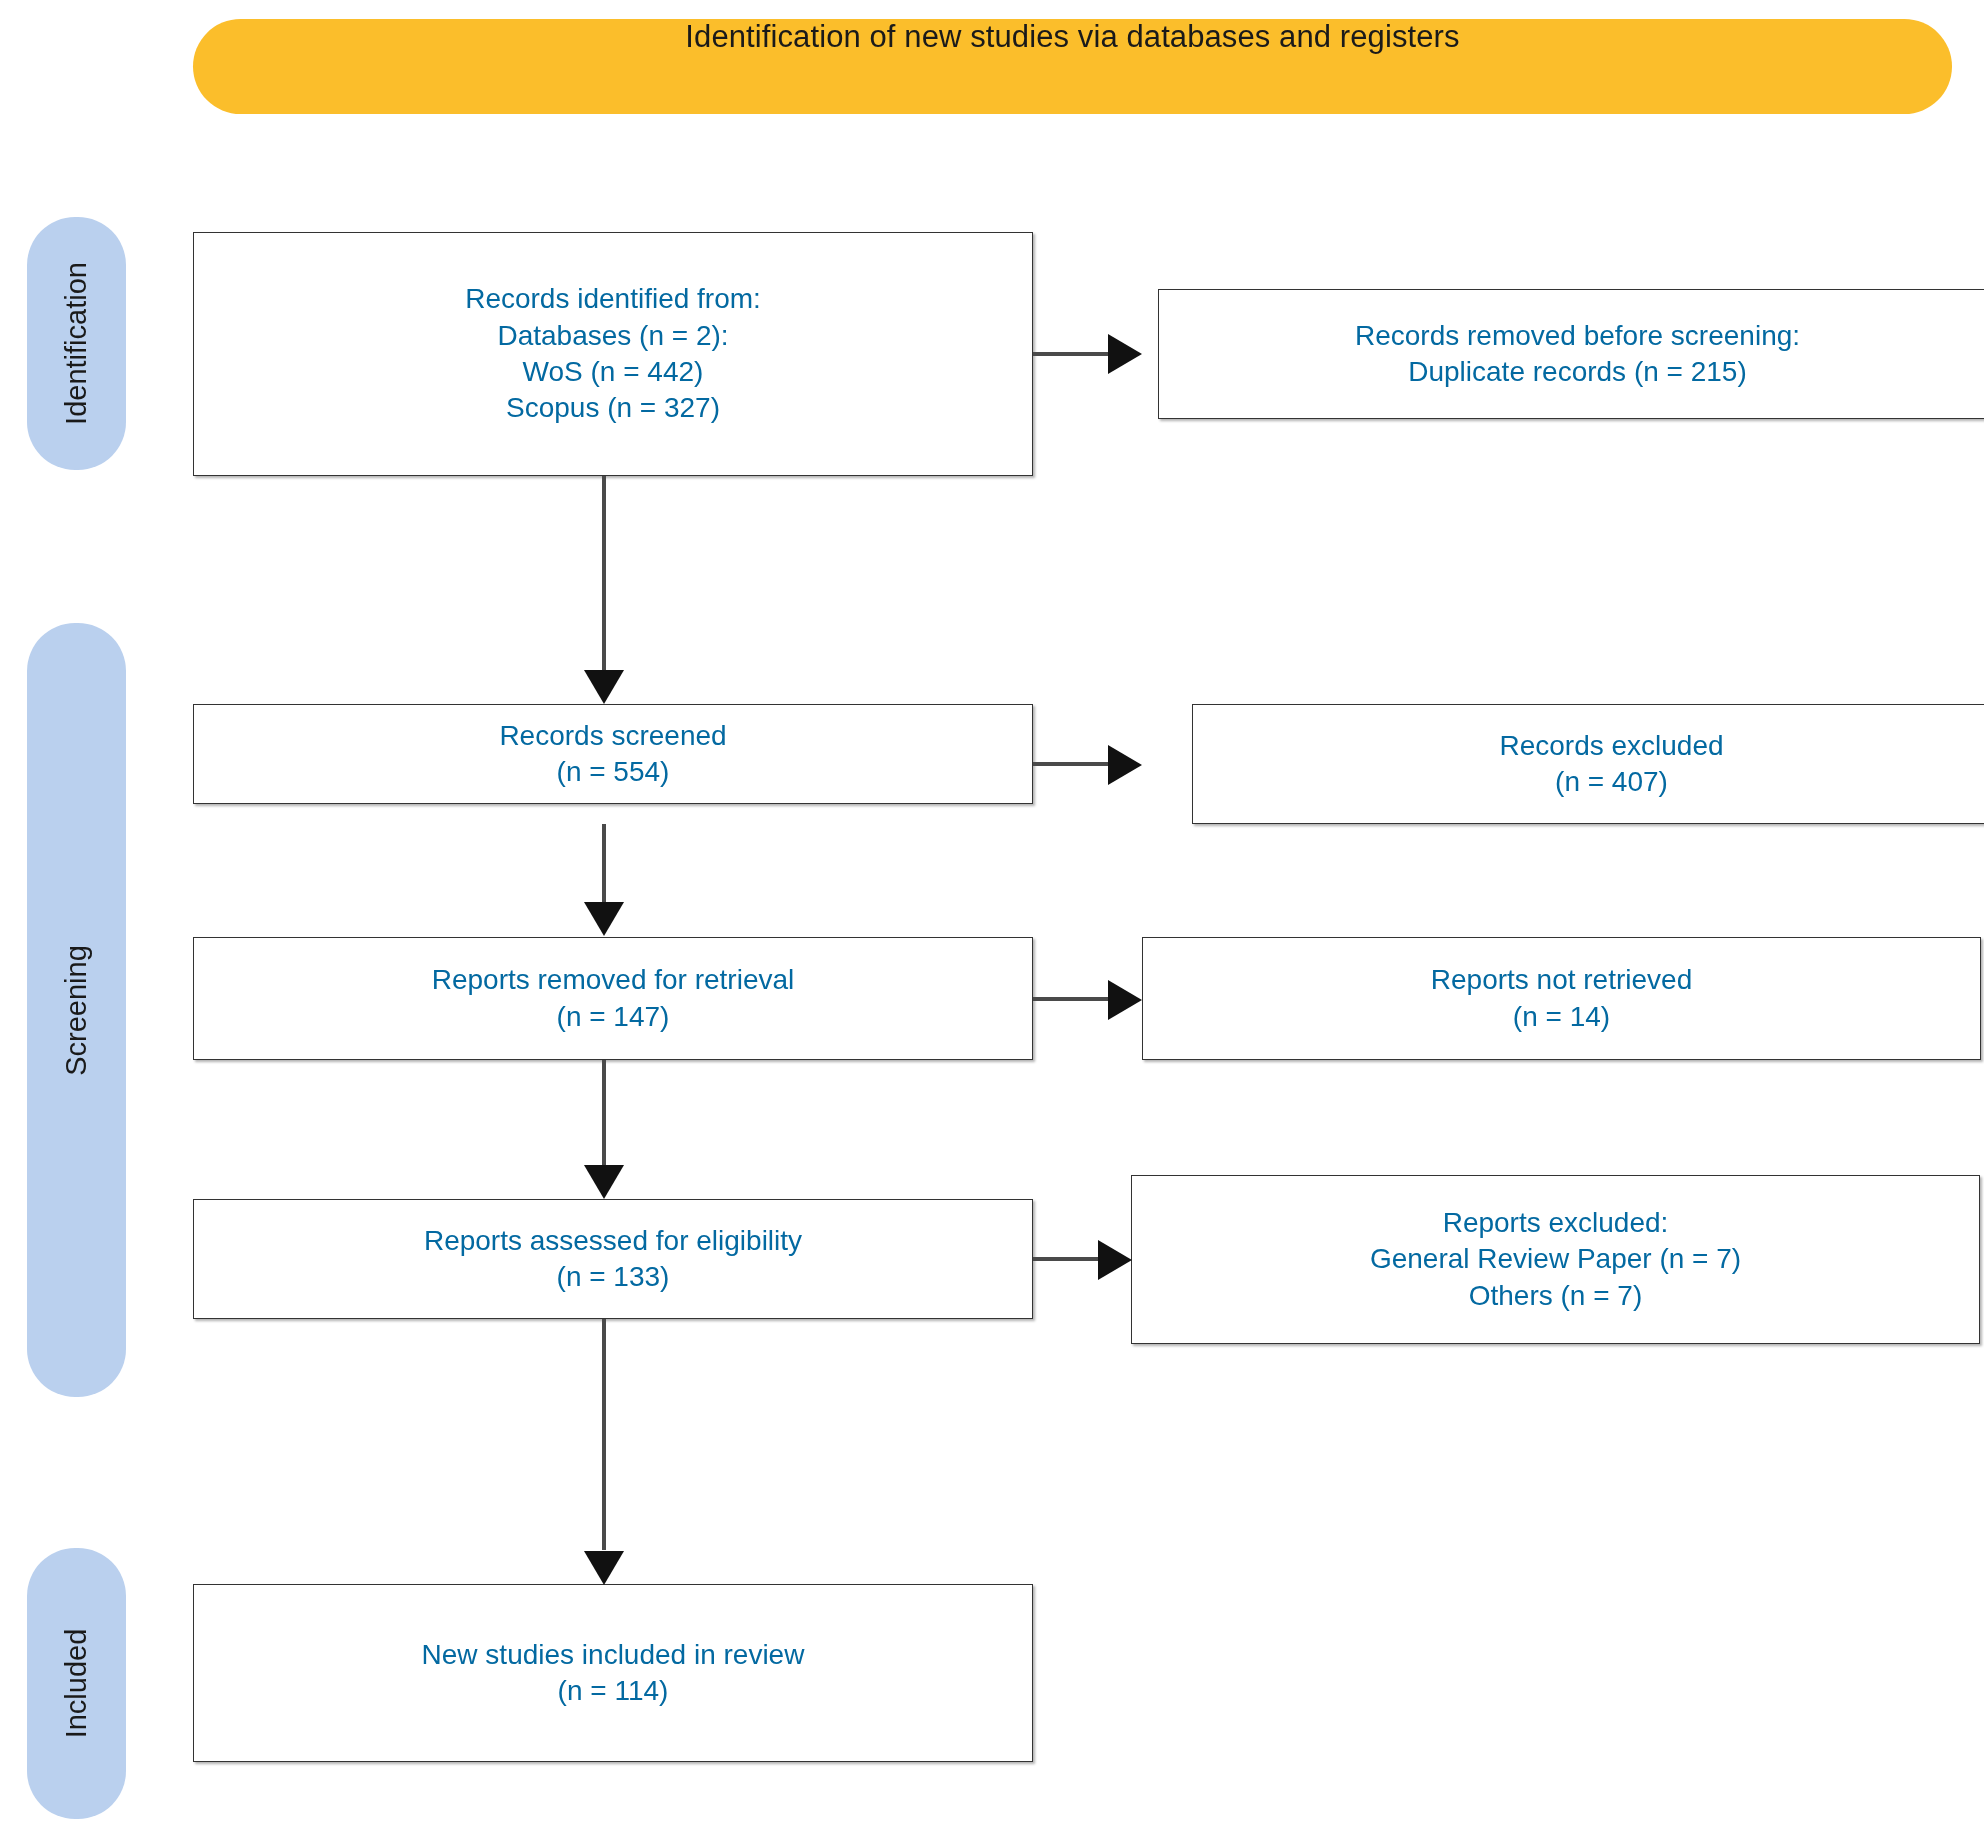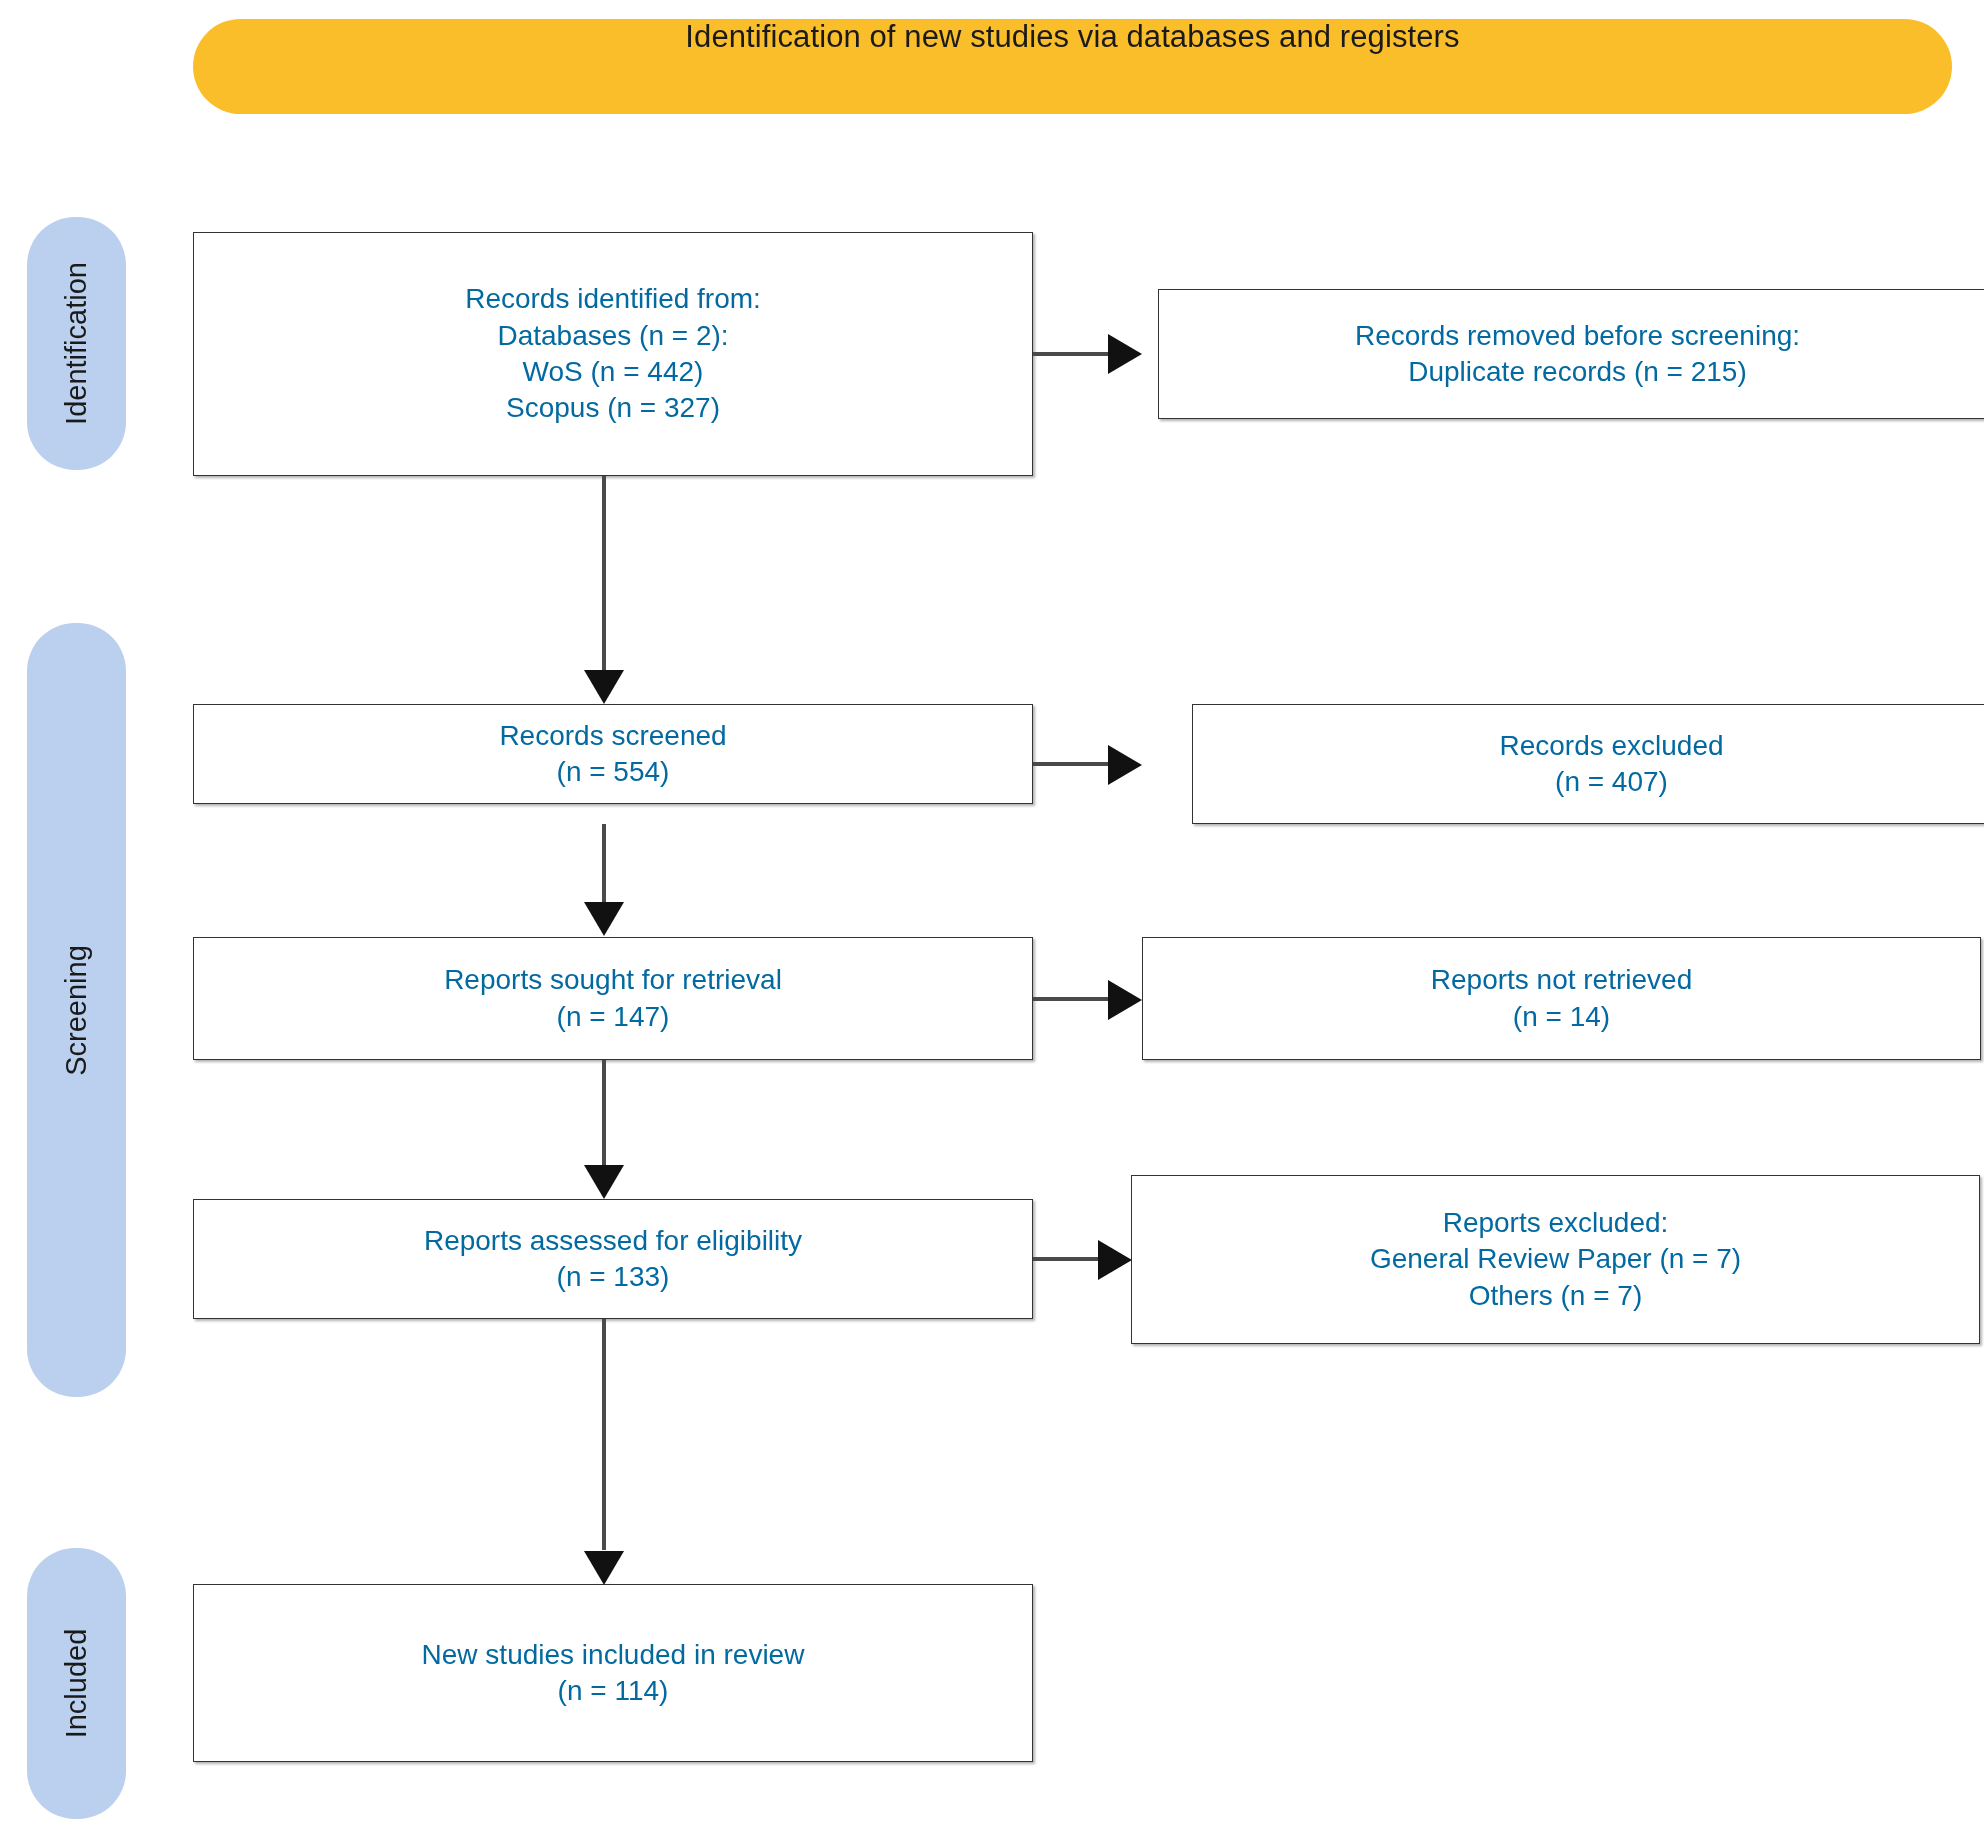--- a/index.html
+++ b/index.html
@@ -176,21 +176,21 @@
     <span class="line">Records screened</span>
     <span class="line">(n = 554)</span>
   </div>
 
   <div class="fbox box-excluded">
     <span class="line">Records excluded</span>
     <span class="line">(n = 407)</span>
   </div>
 
   <div class="fbox box-sought">
-    <span class="line">Reports sought for retrieval</span>
+    <span class="line">Reports removed for retrieval</span>
     <span class="line">(n = 147)</span>
   </div>
 
   <div class="fbox box-notretrieved">
     <span class="line">Reports not retrieved</span>
     <span class="line">(n = 14)</span>
   </div>
 
   <div class="fbox box-assessed">
     <span class="line">Reports assessed for eligibility</span>

